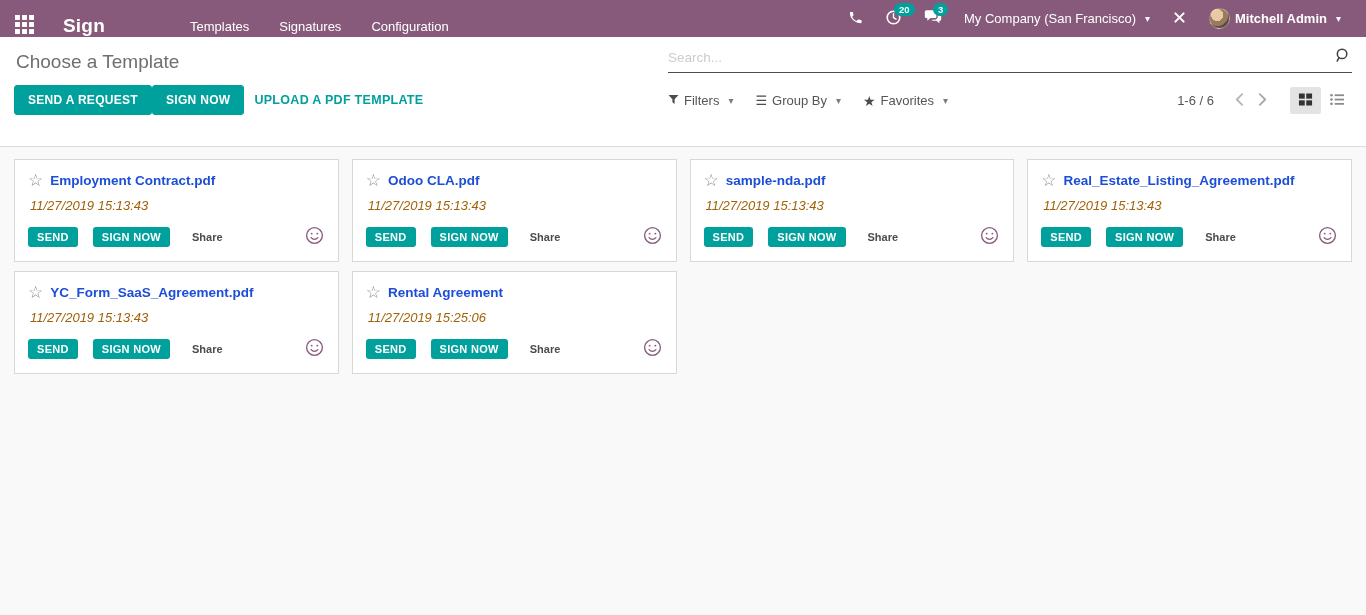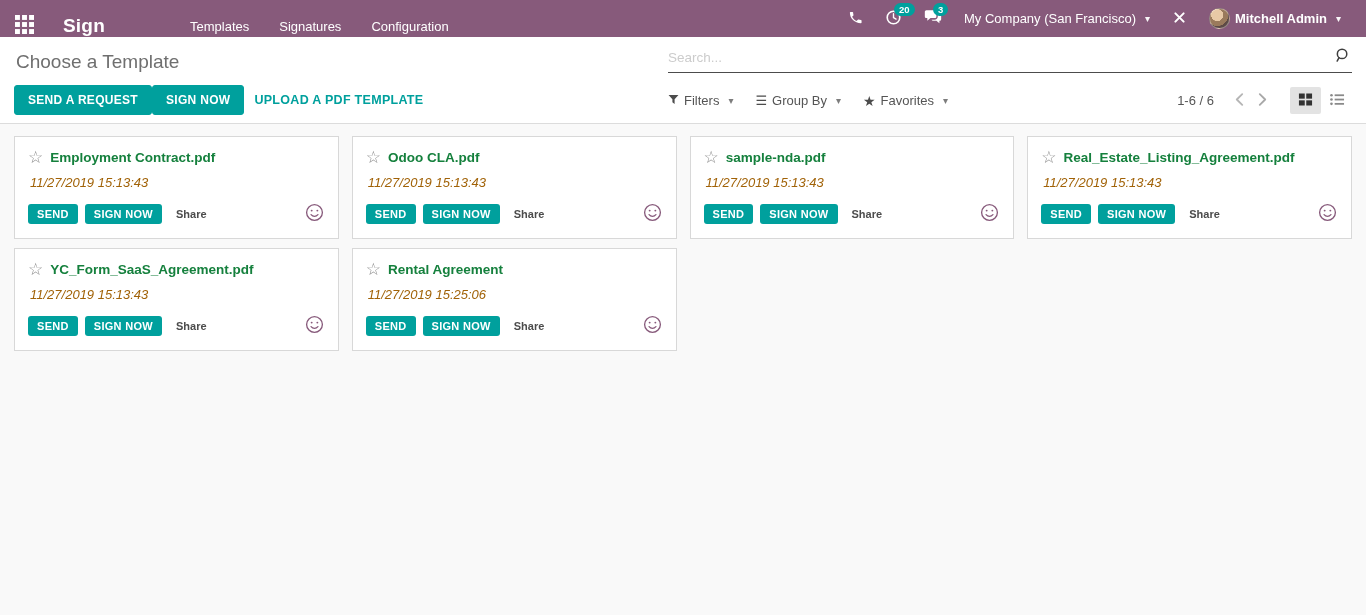--- a/index.html
+++ b/index.html
@@ -44,21 +44,21 @@
   .caret { font-size: 10px; margin-left: 4px; opacity: .95; }
   .avatar {
     width: 21px; height: 21px; border-radius: 50%;
     background: radial-gradient(circle at 38% 32%, #e8c9a6 0 34%, #9a7a5c 35% 62%, #5d4a46 63% 100%);
     border: 1px solid rgba(255,255,255,.35);
   }
 
   
   .control-panel {
     background: #fff; border-bottom: 1px solid #dcdcdc;
-    display: flex; padding: 0 14px 0 14px; height: 87px;
+    display: flex; padding: 0 14px 0 14px; height: 110px;
   }
   .cp-left { flex: 1 1 auto; padding-top: 10px; }
   .page-title { font-size: 19px; color: #6f6f6f; font-weight: 400; margin: 4px 0 12px 2px; }
   .cp-buttons { display: flex; align-items: center; }
   .btn-primary {
     background: #00A09D; color: #fff; border: 1px solid #00A09D;
     font-size: 12px; font-weight: bold; letter-spacing: .3px;
     padding: 7px 13px; border-radius: 3px; cursor: pointer;
     font-family: "Liberation Sans", sans-serif;
   }
@@ -102,23 +102,23 @@
   .kanban-grid {
     display: grid; grid-template-columns: repeat(4, 1fr);
     column-gap: 13px; row-gap: 9px;
   }
   .kanban-card {
     background: #fff; border: 1px solid #d8d8d8; padding: 12px 14px 13px 13px;
     min-height: 97px; display: flex; flex-direction: column;
   }
   .card-head { display: flex; align-items: center; gap: 7px; }
   .card-star { font-size: 17px; color: #8f8f8f; cursor: pointer; line-height: 1; }
-  .card-name { font-size: 13.5px; font-weight: bold; color: #15803d; cursor: pointer; }
+  .card-name { font-size: 13.5px; font-weight: bold; color: #1d4ed8; cursor: pointer; }
   .card-date { font-size: 13px; font-style: italic; color: #a16207; margin: 9px 0 0 2px; }
-  .card-actions { display: flex; align-items: center; margin-top: 13px; gap: 7px; }
+  .card-actions { display: flex; align-items: center; margin-top: 13px; gap: 15px; }
   .btn-small {
     background: #00A09D; color: #fff; border: none; border-radius: 3px;
     font-size: 11px; font-weight: bold; letter-spacing: .3px; padding: 4px 9px;
     cursor: pointer; font-family: "Liberation Sans", sans-serif;
   }
   .share-link { font-size: 11px; font-weight: bold; color: #4c4c4c; margin-left: 7px; cursor: pointer; }
   .card-spacer { flex: 1; }
   .activity-btn { background: none; border: none; cursor: pointer; padding: 0; display: flex; }
 </style>
 </head>

